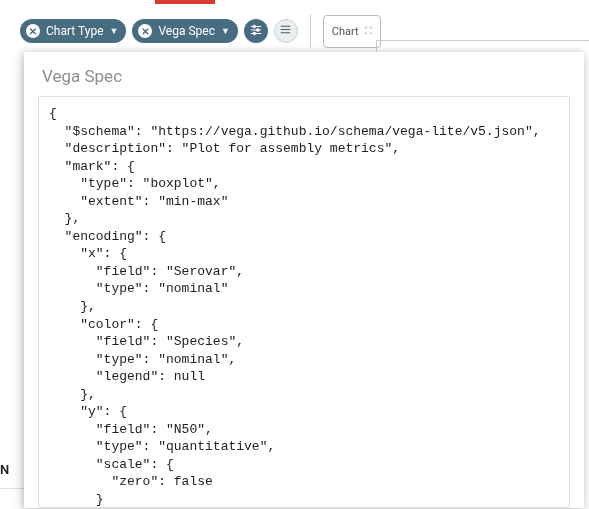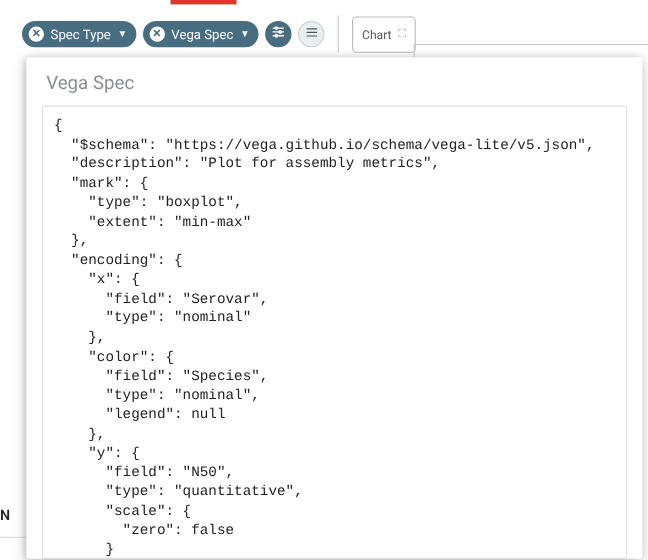--- a/index.html
+++ b/index.html
@@ -151,21 +151,21 @@
   }
 </style>
 </head>
 <body>
 
 <div class="red-tab"></div>
 
 <div class="toolbar">
   <div class="pill">
     <span class="x">✕</span>
-    <span>Spec Type</span>
+    <span>Chart Type</span>
     <span class="caret">▼</span>
   </div>
   <div class="pill">
     <span class="x">✕</span>
     <span>Vega Spec</span>
     <span class="caret">▼</span>
   </div>
   <div class="circ-btn circ-dark">
     <span>
       <svg width="14" height="14" viewBox="0 0 24 24" fill="none" stroke="white" stroke-width="2" stroke-linecap="round">

